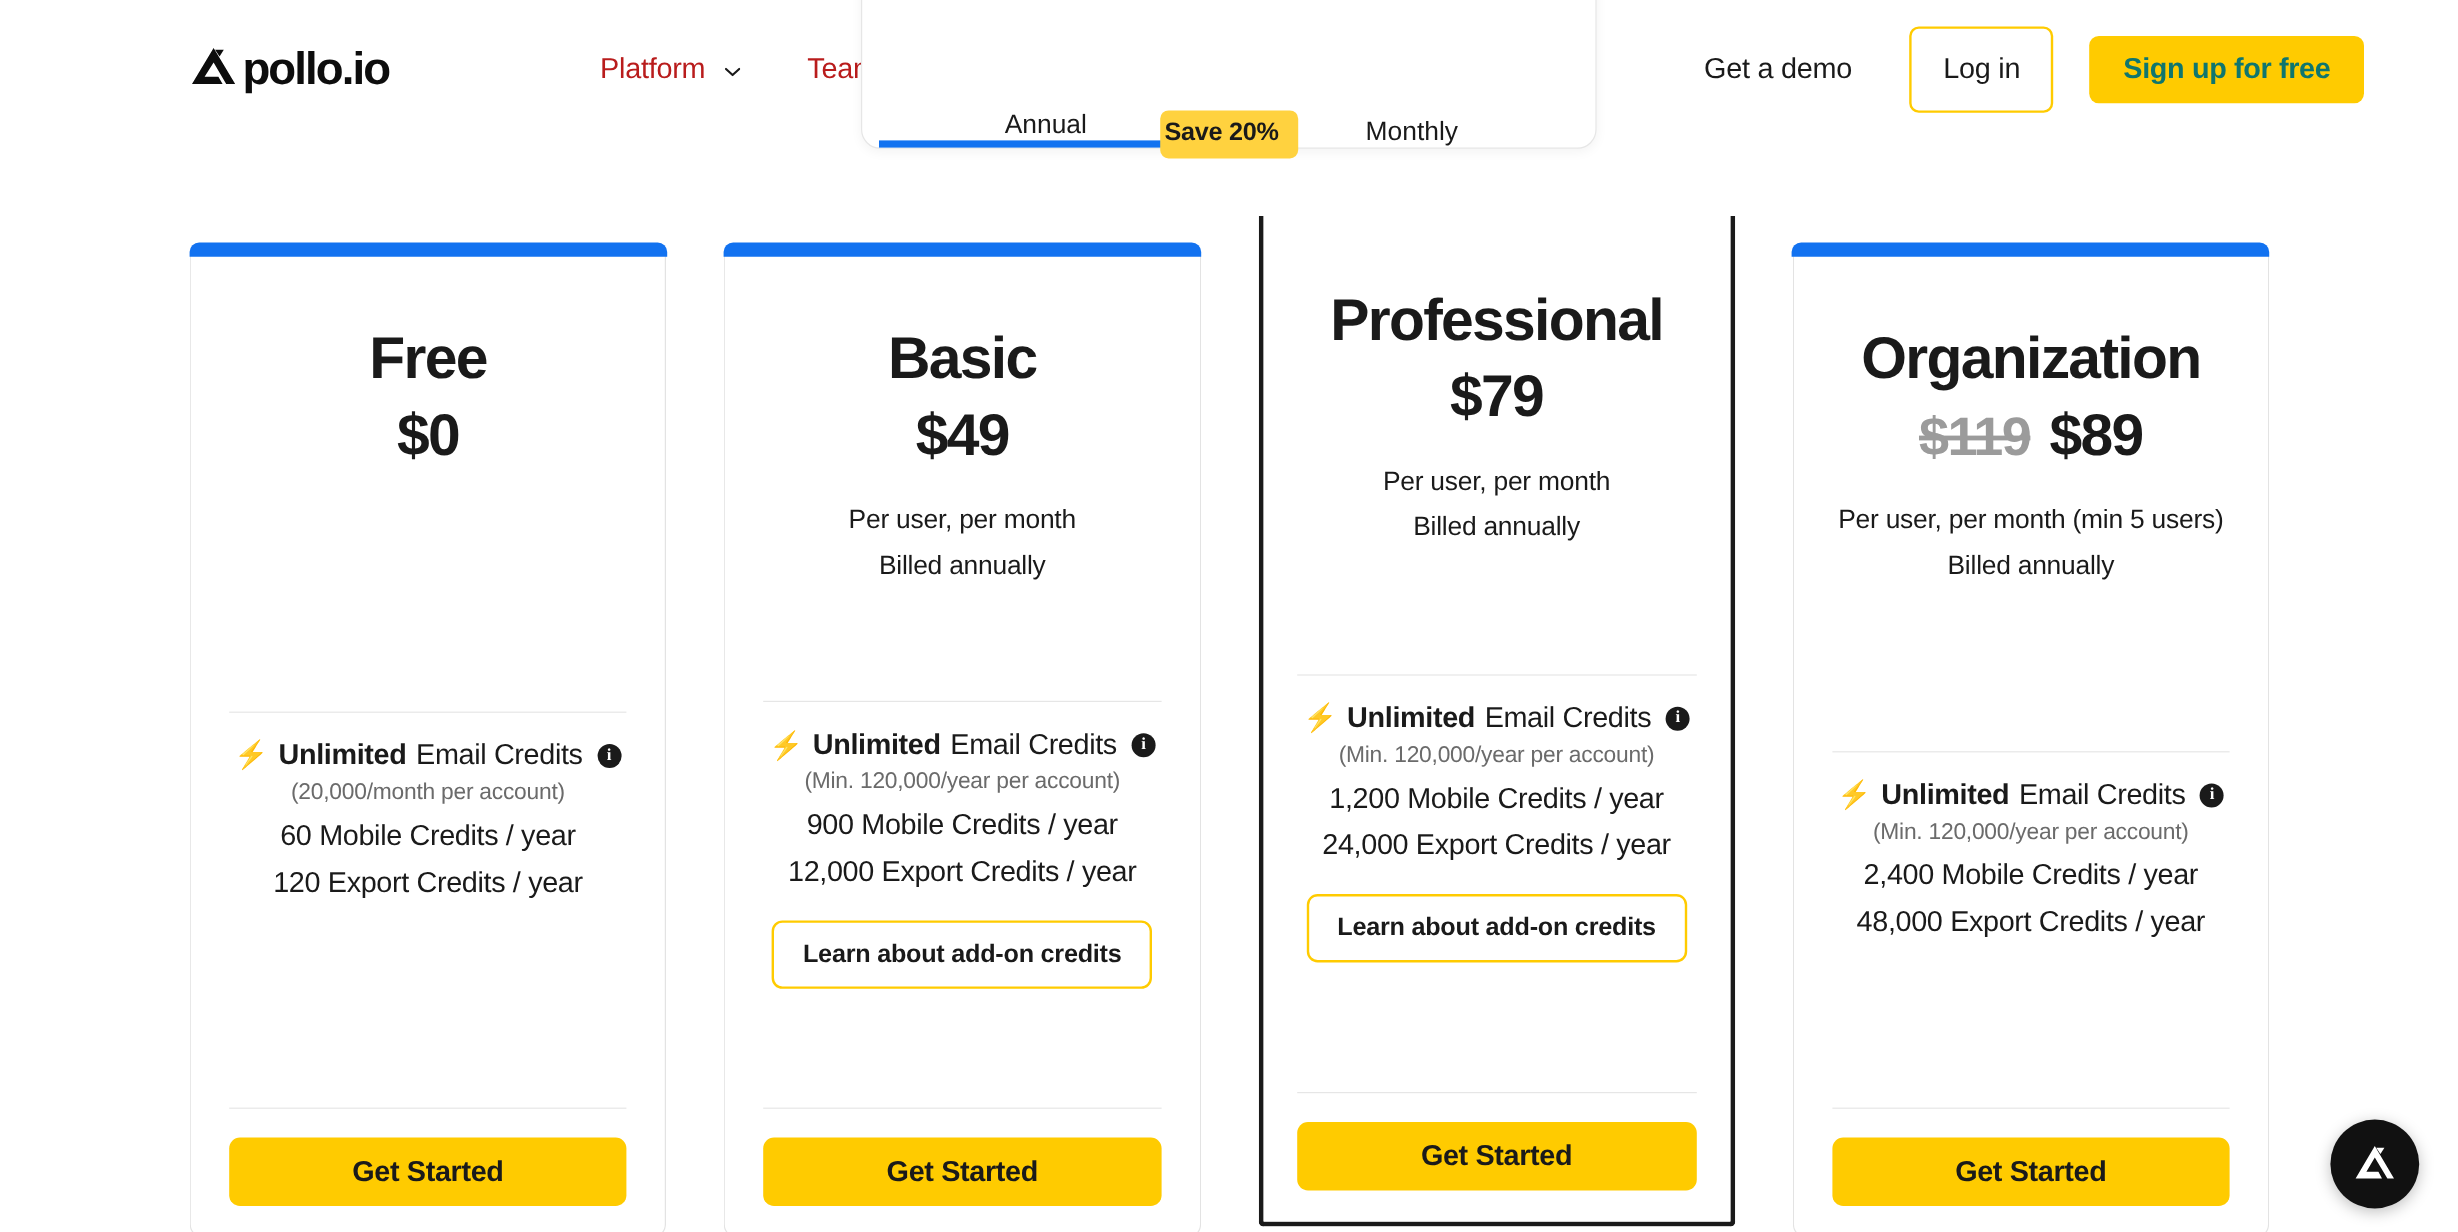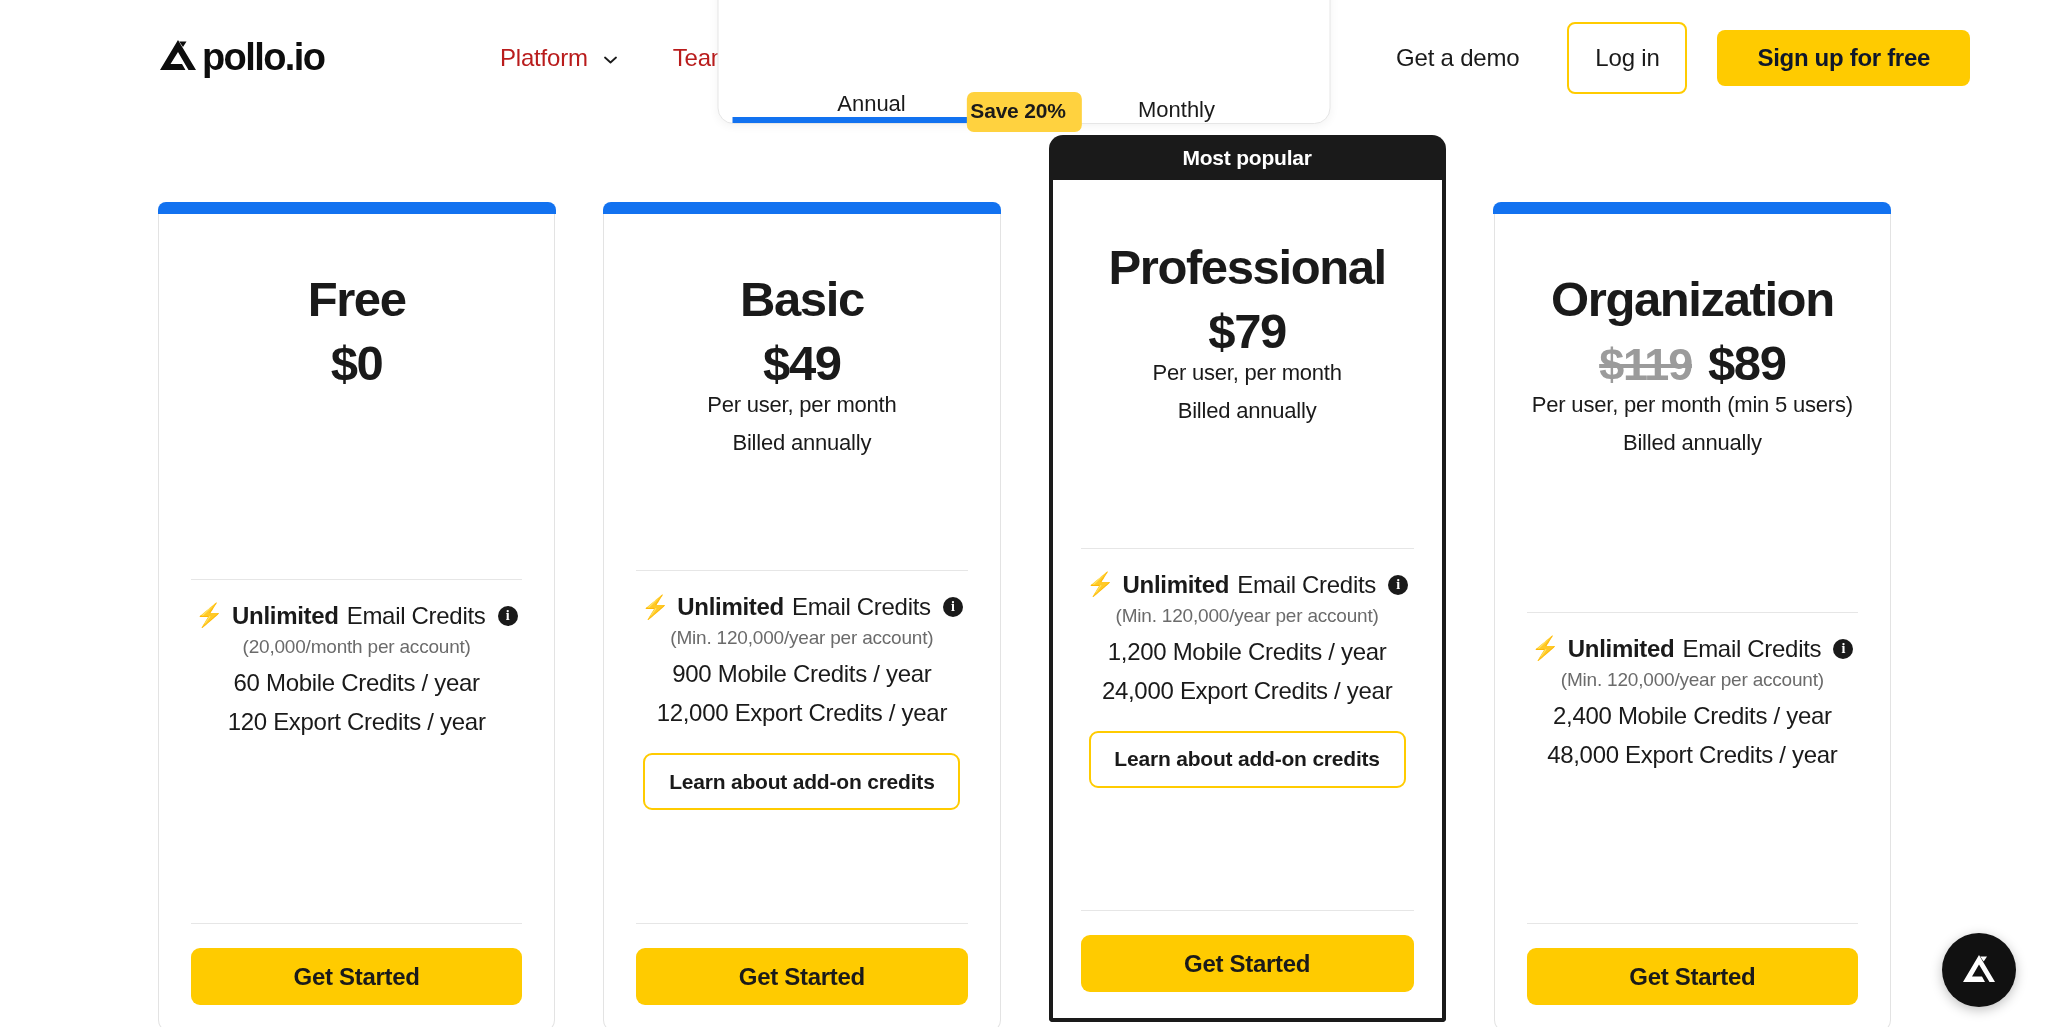--- a/index.html
+++ b/index.html
@@ -50,23 +50,23 @@
   }
   .btn-login {
     width: 120px; height: 72px;
     border: 2.5px solid #FFCB00; border-radius: 8px;
     background: #fff; color: #1a1a1a;
     font-size: 24px; font-family: inherit;
     display: flex; align-items: center; justify-content: center;
     cursor: pointer; margin-right: 30px; letter-spacing: -0.2px;
   }
   .btn-signup {
-    height: 56px; padding: 0 40px;
+    height: 56px; padding: 0 28px;
     border: none; border-radius: 8px;
-    background: #FFCB00; color: #0f172a;
+    background: #FFCB00; color: #0f766e;
     font-size: 24px; font-weight: bold; font-family: inherit;
     display: flex; align-items: center; justify-content: center;
     cursor: pointer; letter-spacing: -0.3px;
   }
 
   
   .toggle-wrap {
     position: absolute; left: 50%; transform: translateX(-50%);
     top: -88px;
     width: 613px; height: 212px;
@@ -162,21 +162,21 @@
     text-decoration: line-through; letter-spacing: -1.2px;
   }
   .price {
     font-size: 49px; font-weight: bold; color: #1a1a1a;
     letter-spacing: -1.4px;
   }
   .sub-line {
     font-size: 22px; color: #1a1a1a; margin-top: 0;
     text-align: center; line-height: 1.3; letter-spacing: -0.2px;
   }
-  .sub-block { }
+  .sub-block { margin-top: 28px; }
   .sub-block .sub-line + .sub-line { margin-top: 9px; }
 
   .divider {
     width: 100%; height: 1px; background: #e6e6e6;
     margin: 0;
   }
   .credits {
     width: 100%; display: flex; flex-direction: column; align-items: center;
   }
   .credit-head {
@@ -348,21 +348,20 @@
         <button class="btn-addon">Learn about add-on credits</button>
       </div>
       <div class="spacer"></div>
       <div class="divider"></div>
       <div style="width:100%;padding:24px 0 26px 0">
         <button class="btn-started">Get Started</button>
       </div>
     </div>
 
     <div class="card card-feat">
-      <div class="popular-banner">Most popular</div>
       <div class="plan-name">Professional</div>
       <div class="price-row">
         <span class="price">$79</span>
       </div>
       <div class="sub-block">
         <div class="sub-line">Per user, per month</div>
         <div class="sub-line">Billed annually</div>
       </div>
       <div class="spacer"></div>
       <div class="divider"></div>

